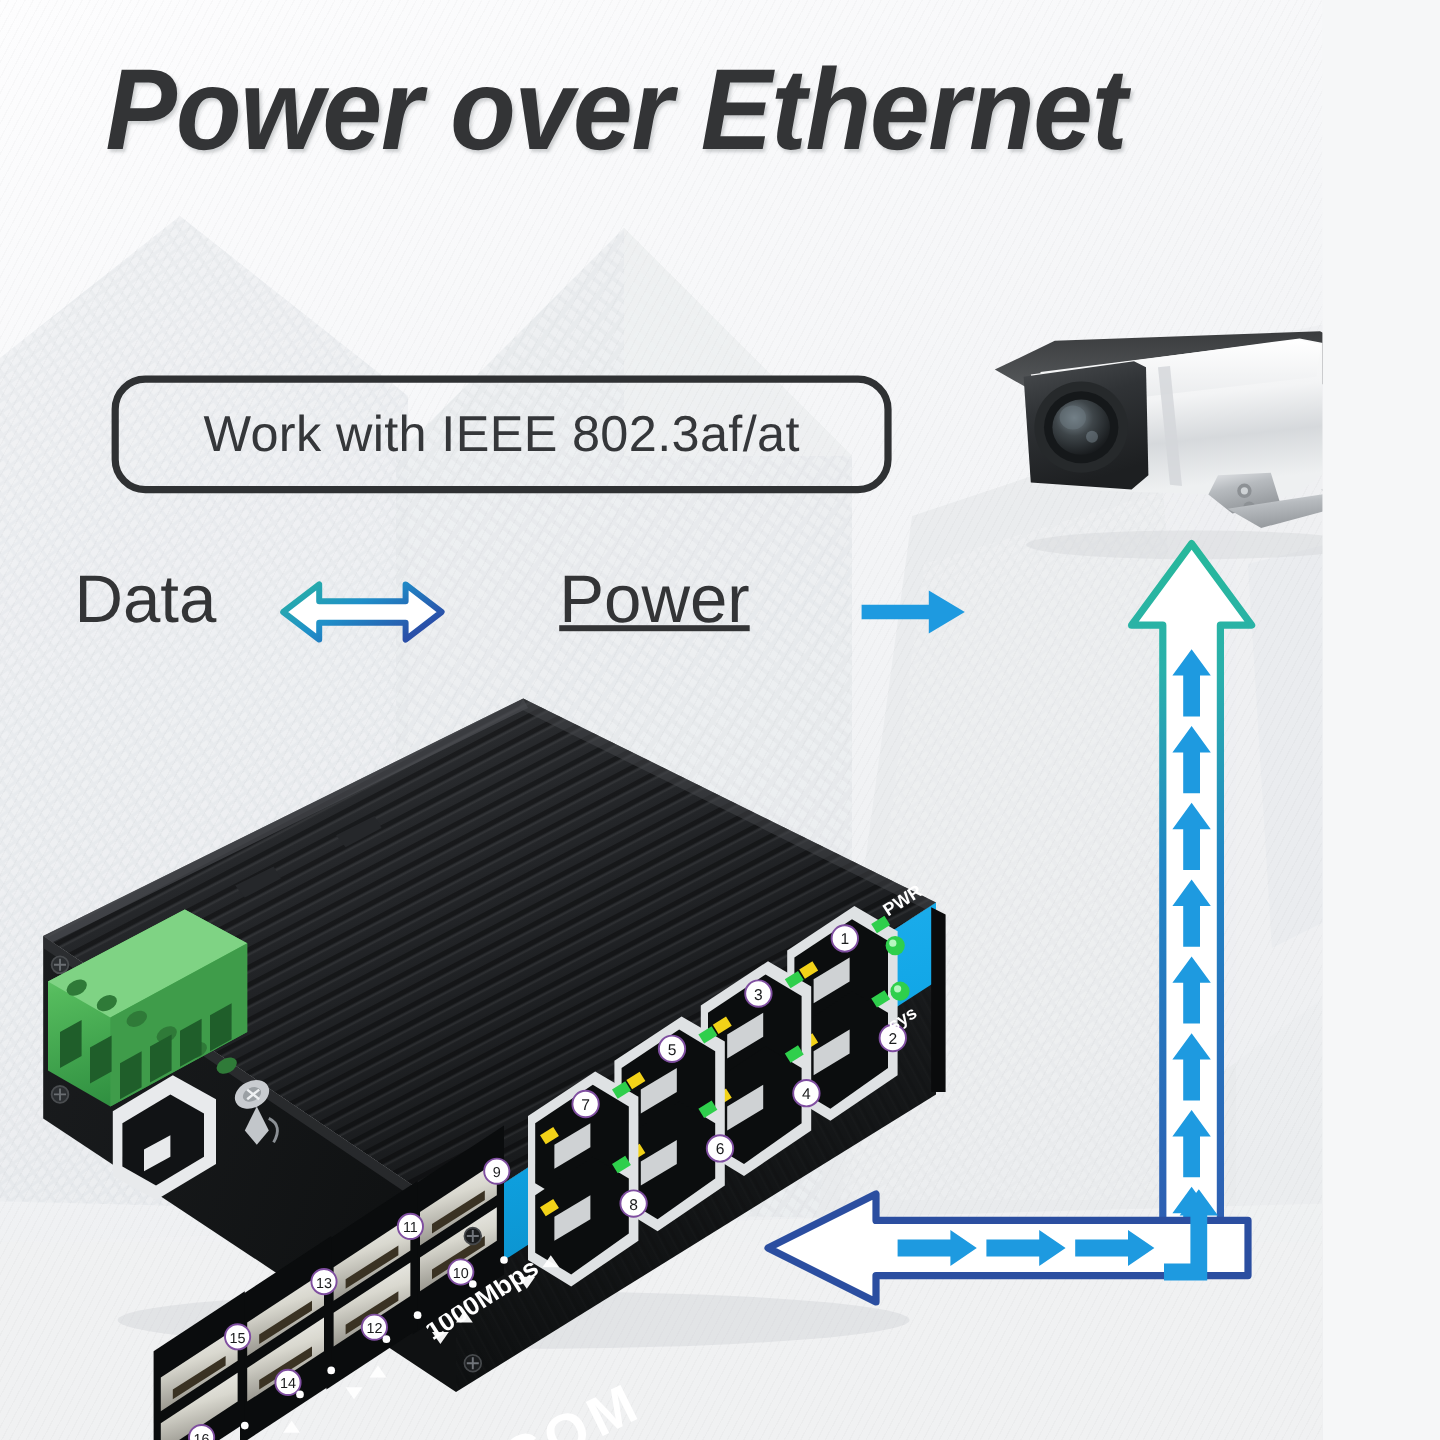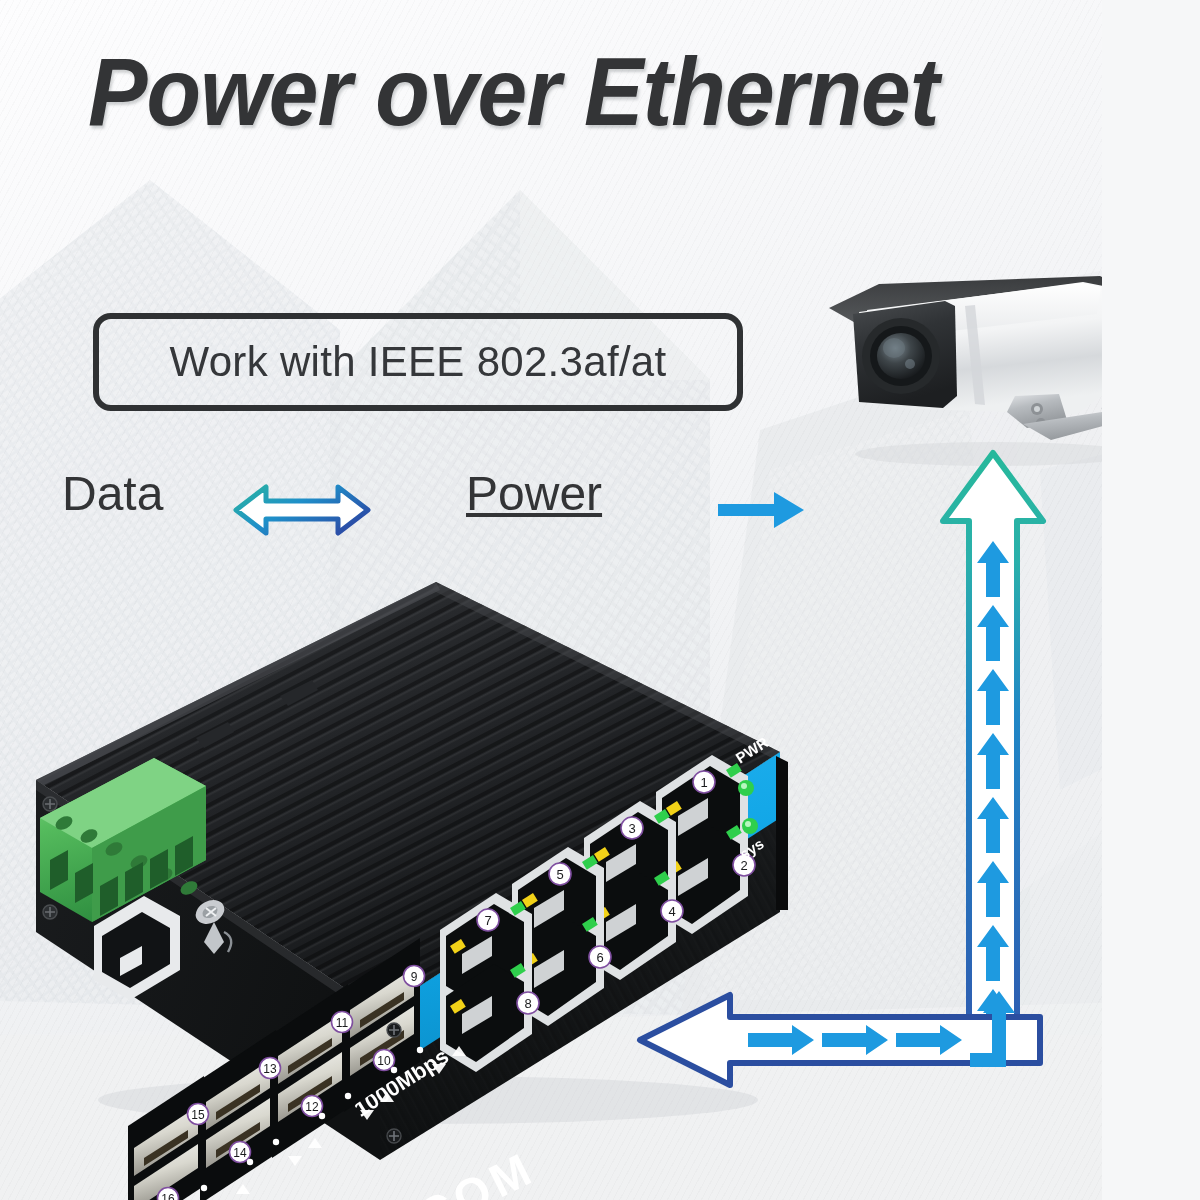--- a/index.html
+++ b/index.html
@@ -24,29 +24,29 @@
     font-size:96px;line-height:1.05;font-weight:bold;font-style:italic;
     color:#333436;letter-spacing:-1px;
     transform:scaleX(.93);transform-origin:left center;
     text-shadow:2px 3px 3px rgba(120,125,130,.35);
     white-space:nowrap;
   }
 
   
   .badge{
     position:absolute;left:93px;top:313px;width:650px;height:98px;
-    border:6px solid #2f3133;border-radius:18px;
+    border:6px solid #2f3133;border-radius:28px;
     display:flex;align-items:center;justify-content:center;
     box-sizing:border-box;
     text-align:center;
   }
   .badge span{font-size:42px;color:#35373a;letter-spacing:.3px;white-space:nowrap;}
 
   
-  .lbl{position:absolute;font-size:48px;color:#333436;white-space:nowrap;}
+  .lbl{position:absolute;font-size:56px;color:#333436;white-space:nowrap;}
   #data-label{left:62px;top:466px;}
   #power-label{left:466px;top:466px;text-decoration:underline;}
   #bi-arrow{position:absolute;left:232px;top:481px;}
   #power-arrow{position:absolute;left:716px;top:489px;}
 
   
   #camera{position:absolute;left:815px;top:268px;width:380px;height:200px;}
 
   
   #switch{position:absolute;left:28px;top:560px;width:760px;height:570px;}

